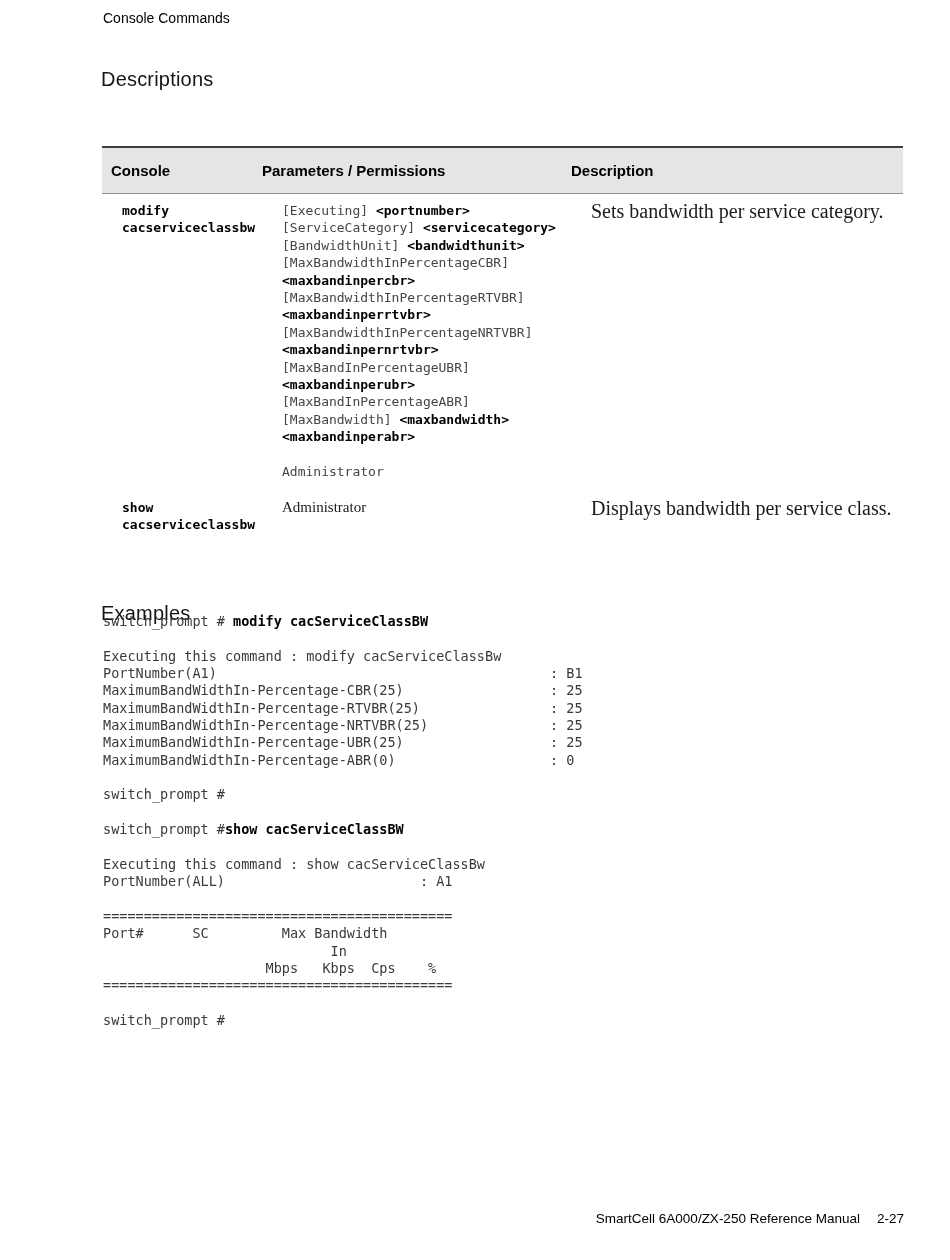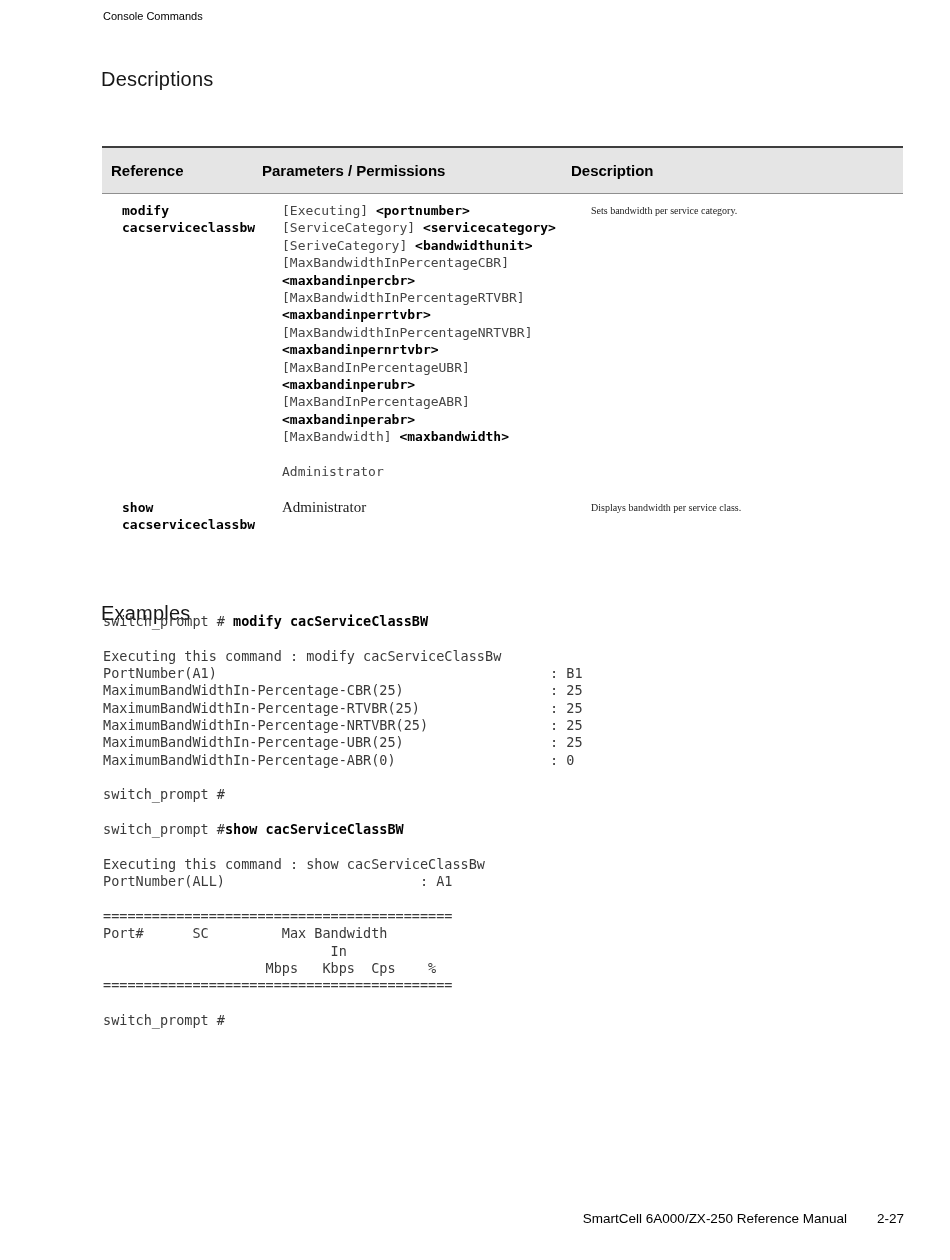--- a/index.html
+++ b/index.html
@@ -1,19 +1,19 @@
 <!DOCTYPE html>
 <html><head>
 <meta charset="utf-8">
 <style>
   html,body{margin:0;padding:0;background:#ffffff;}
   .page{position:relative;width:950px;height:1260px;background:#fff;overflow:hidden;
         font-family:"Liberation Sans",sans-serif;color:#000;}
 
-  .running-head{position:absolute;left:103px;top:10px;font-size:11px;color:#000;}
+  .running-head{position:absolute;left:103px;top:10px;font-size:14px;color:#000;}
 
   .sec-title{position:absolute;left:101px;margin:0;font-size:20px;font-weight:400;
              color:#161616;letter-spacing:.2px;font-family:"Liberation Sans",sans-serif;}
   .h-desc{top:68px;}
   .h-ex{top:602px;}
 
   .cmd-table{position:absolute;left:102px;top:146px;width:801px;}
   .thead{display:grid;grid-template-columns:160px 309px 1fr;background:#e5e5e5;
          border-top:2px solid #3e3e3e;border-bottom:1px solid #8f8f8f;height:45px;
          align-items:center;font-weight:bold;font-size:15px;color:#000;}
@@ -21,64 +21,64 @@
   .tbody{padding-top:8px;}
   .row{display:grid;grid-template-columns:160px 309px 1fr;margin-bottom:18px;margin-left:20px;}
   .op{font-family:"DejaVu Sans Mono","Liberation Mono",monospace;font-size:13px;
       line-height:17.4px;font-weight:bold;color:#000;white-space:pre;}
   .params{font-family:"DejaVu Sans Mono","Liberation Mono",monospace;font-size:13px;
           line-height:17.4px;color:#454545;}
   .pline{white-space:pre;}
   .pline .b,.cline .b{font-weight:bold;color:#000;}
   .serif-perm{font-family:"Liberation Serif","DejaVu Serif",serif;font-size:15px;
               color:#1b1b1b;line-height:17.4px;}
-  .desc{font-family:"Liberation Serif","DejaVu Serif",serif;font-size:10px;
+  .desc{font-family:"Liberation Serif","DejaVu Serif",serif;font-size:20px;
         color:#1b1b1b;line-height:18px;padding-right:6px;}
 
   .console{position:absolute;left:103px;top:613px;
            font-family:"DejaVu Sans Mono","Liberation Mono",monospace;
            font-size:13.5px;line-height:17.35px;color:#3a3a3a;}
   .cline{white-space:pre;}
 
   .footer{position:absolute;top:1211px;right:46px;font-size:13.5px;color:#000;
-          display:flex;gap:30px;align-items:flex-start;}
+          display:flex;gap:17px;align-items:flex-start;}
 </style>
 </head>
 <body>
 
 <div class="page">
 
   <div class="running-head">Console Commands</div>
 
   <h1 class="sec-title h-desc">Descriptions</h1>
 
   <div class="cmd-table">
     <div class="thead">
-      <div class="th1">Reference</div>
+      <div class="th1">Console</div>
       <div>Parameters / Permissions</div>
       <div>Description</div>
     </div>
     <div class="tbody" id="table-body">
         <div class="row">
           <div class="op"><div>modify</div><div>cacserviceclassbw</div></div>
           <div class="params">
             <div class="pline"><span>[Executing] </span><span class="b">&lt;portnumber&gt;</span></div>
             <div class="pline"><span>[ServiceCategory] </span><span class="b">&lt;servicecategory&gt;</span></div>
-            <div class="pline"><span>[SeriveCategory] </span><span class="b">&lt;bandwidthunit&gt;</span></div>
+            <div class="pline"><span>[BandwidthUnit] </span><span class="b">&lt;bandwidthunit&gt;</span></div>
             <div class="pline">[MaxBandwidthInPercentageCBR]</div>
             <div class="pline"><span class="b">&lt;maxbandinpercbr&gt;</span></div>
             <div class="pline">[MaxBandwidthInPercentageRTVBR]</div>
             <div class="pline"><span class="b">&lt;maxbandinperrtvbr&gt;</span></div>
             <div class="pline">[MaxBandwidthInPercentageNRTVBR]</div>
             <div class="pline"><span class="b">&lt;maxbandinpernrtvbr&gt;</span></div>
             <div class="pline">[MaxBandInPercentageUBR]</div>
             <div class="pline"><span class="b">&lt;maxbandinperubr&gt;</span></div>
             <div class="pline">[MaxBandInPercentageABR]</div>
+            <div class="pline"><span>[MaxBandwidth] </span><span class="b">&lt;maxbandwidth&gt;</span></div>
             <div class="pline"><span class="b">&lt;maxbandinperabr&gt;</span></div>
-            <div class="pline"><span>[MaxBandwidth] </span><span class="b">&lt;maxbandwidth&gt;</span></div>
             <div class="pline">&nbsp;</div>
             <div class="pline">Administrator</div>
           </div>
           <div class="desc">Sets bandwidth per service category.</div>
         </div>
         <div class="row">
           <div class="op"><div>show</div><div>cacserviceclassbw</div></div>
           <div class="params">
             <div class="serif-perm">Administrator</div>
           </div>

